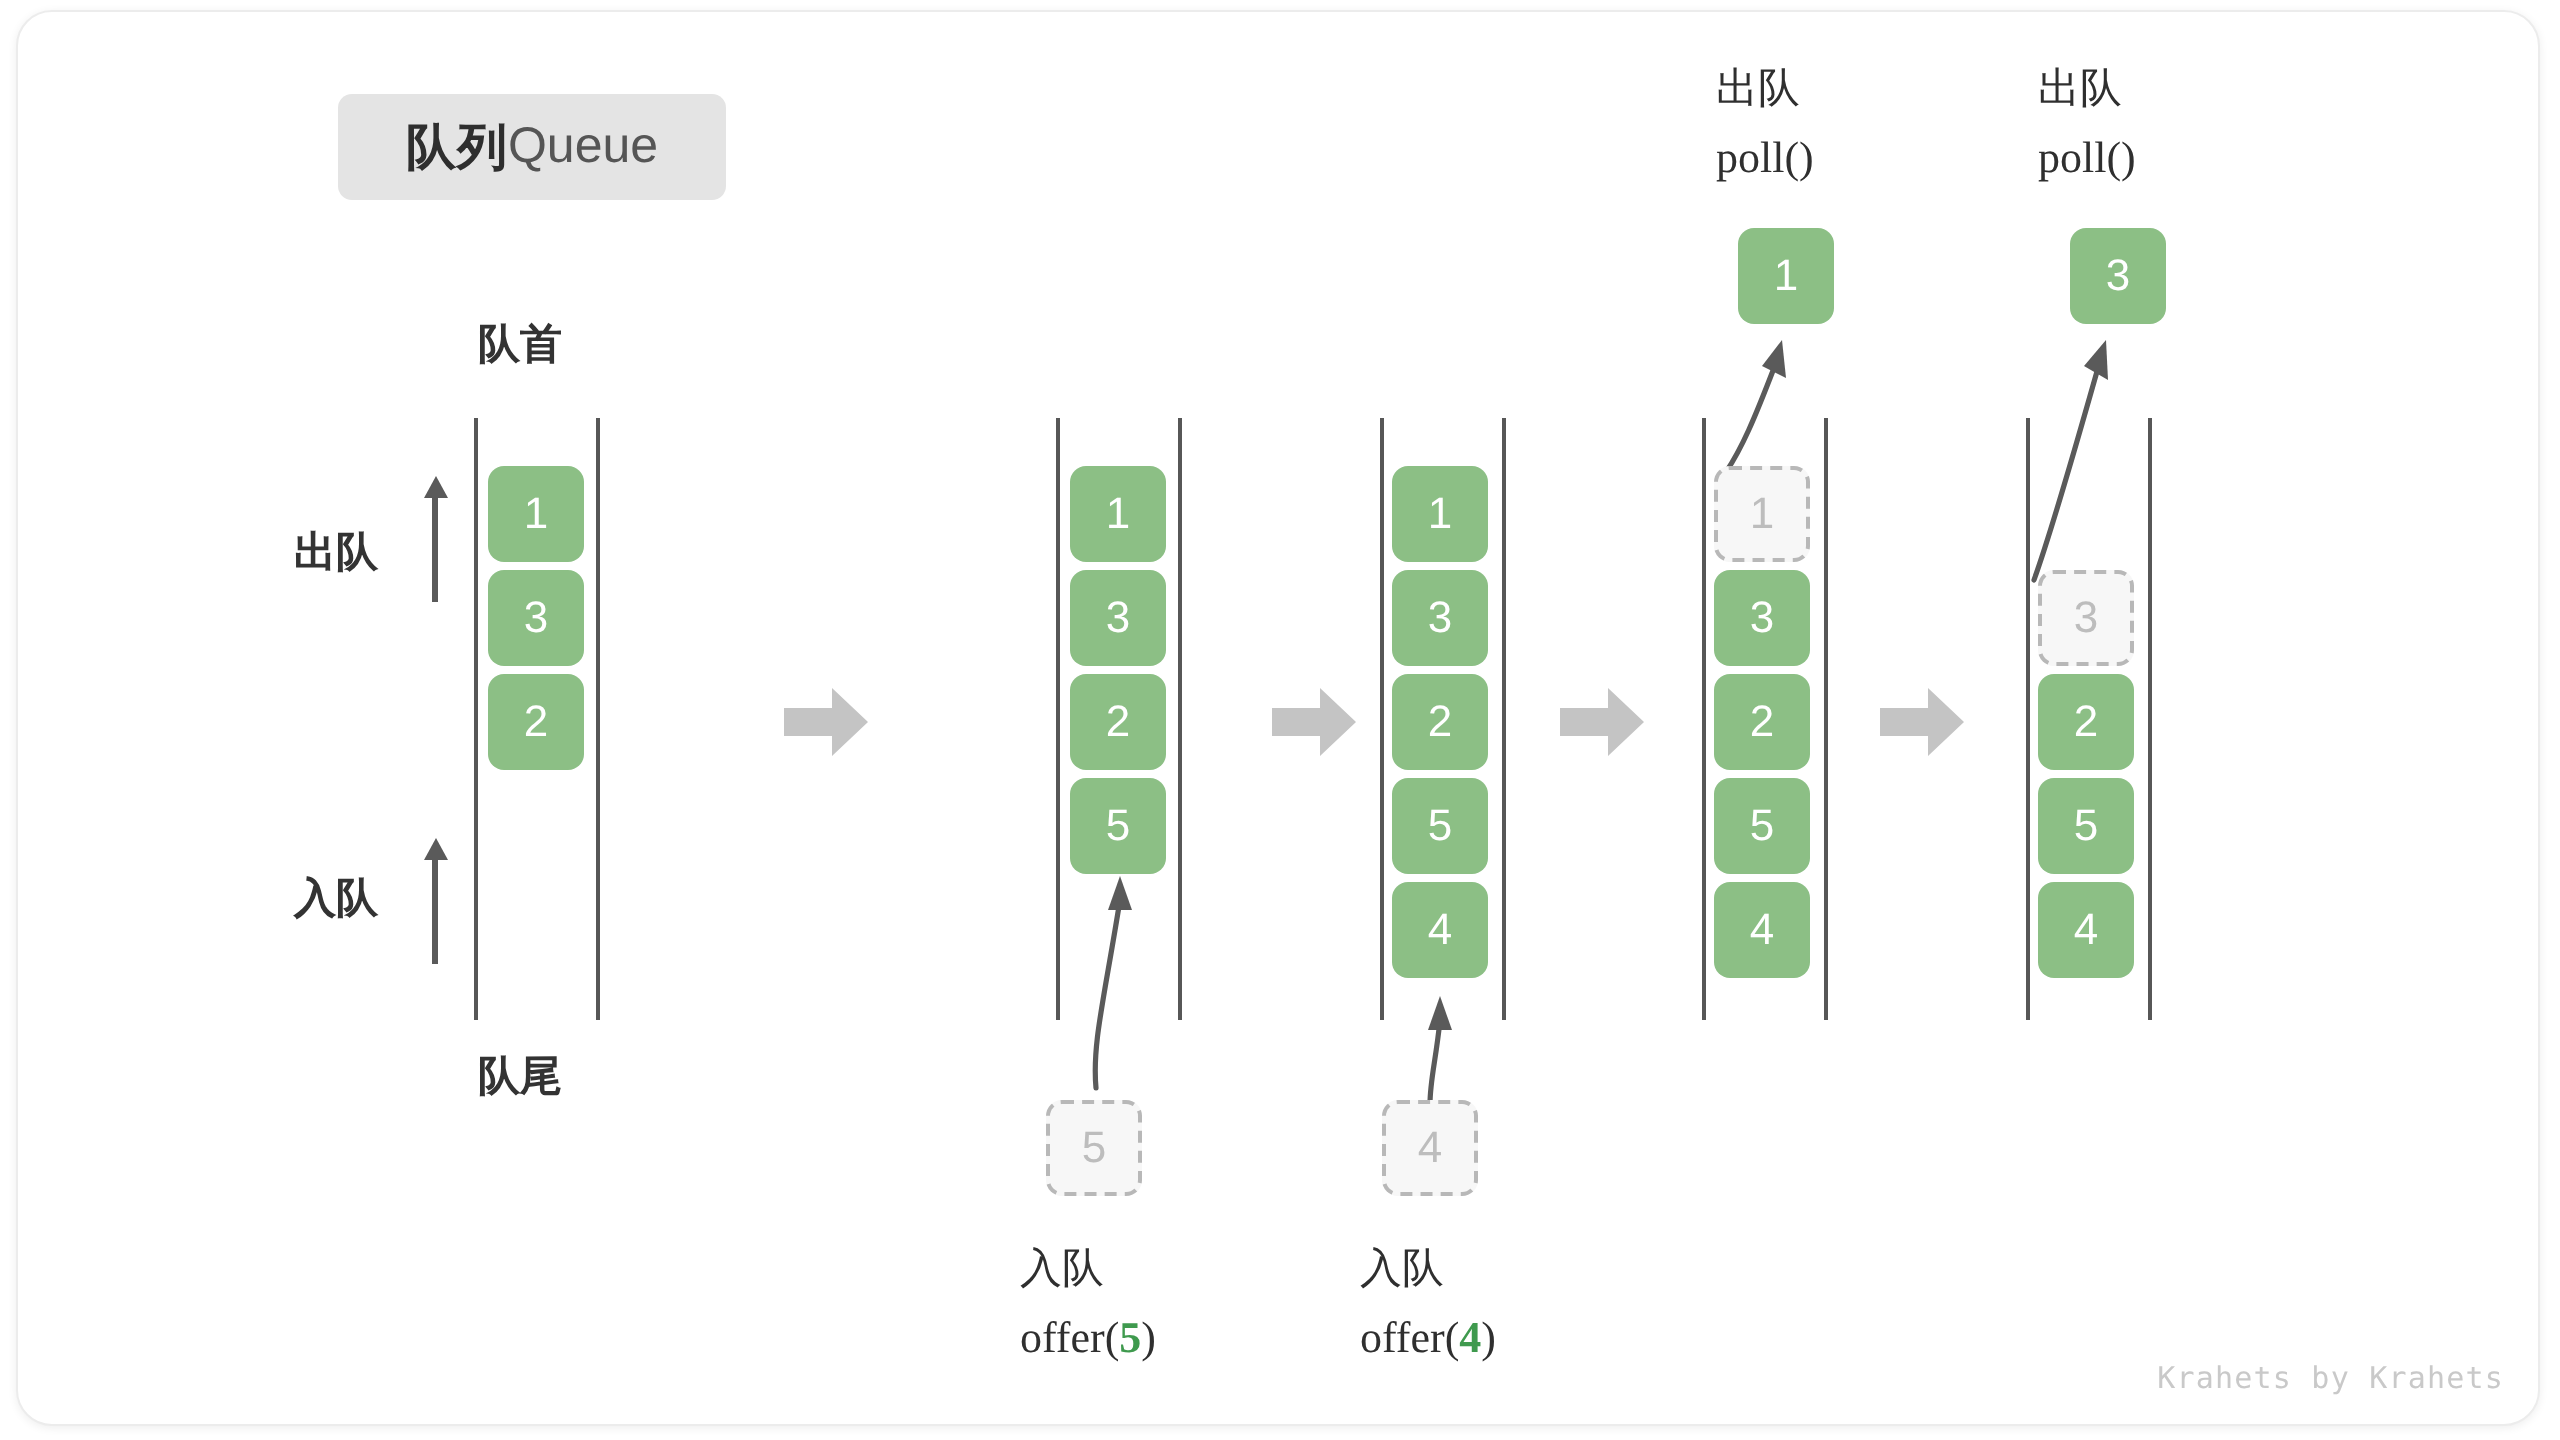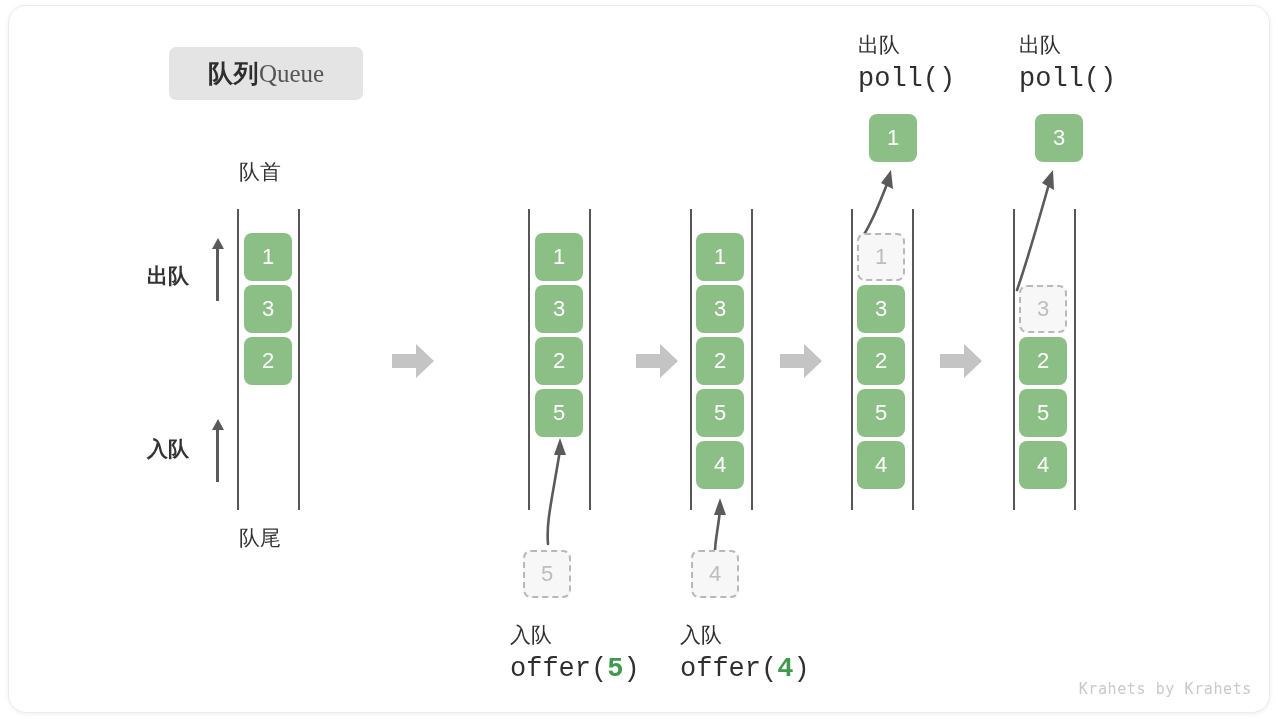--- a/index.html
+++ b/index.html
@@ -41,49 +41,49 @@
     align-items: center;
     justify-content: center;
   }
   .title-cn {
     font-size: 25px;
     font-weight: bold;
     color: #2e2e2e;
     letter-spacing: 0.5px;
   }
   .title-en {
-    font-family: Liberation Serif, serif;
+    font-family: Liberation Sans, sans-serif;
     font-size: 25px;
     color: #555555;
   }
 
   
   .lbl-cn-bold {
     position: absolute;
     font-size: 21px;
-    font-weight: normal;
+    font-weight: bold;
     color: #333333;
     white-space: nowrap;
   }
   .op-label {
     position: absolute;
     white-space: nowrap;
     color: #333333;
   }
   .op-label .cn {
     display: block;
     font-size: 21px;
     font-weight: normal;
     line-height: 34px;
     color: #2f2f2f;
   }
   .op-label .code {
     display: block;
-    font-family: Liberation Mono, monospace;
-    font-size: 27px;
+    font-family: Liberation Serif, serif;
+    font-size: 22px;
     line-height: 34px;
     color: #2f2f2f;
   }
   .op-label .code .arg {
     color: #3f9a4e;
     font-weight: bold;
   }
 
   
   .rail {

